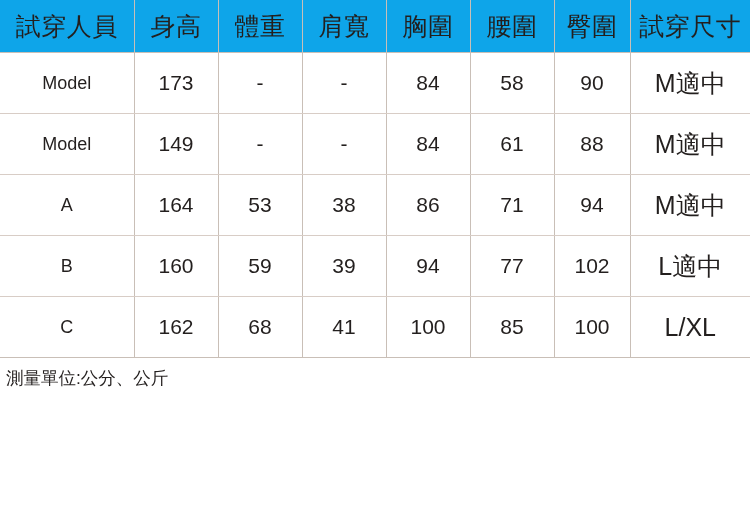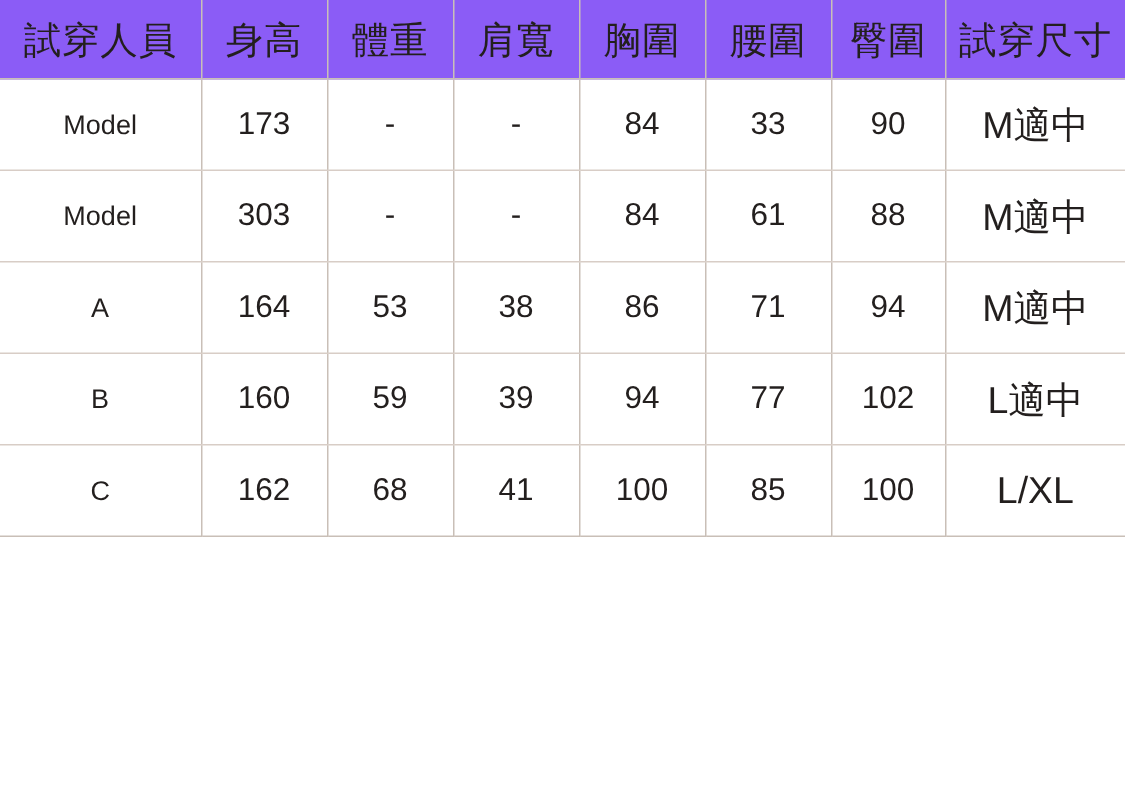--- a/index.html
+++ b/index.html
@@ -41,21 +41,21 @@
     text-align: center;
     vertical-align: middle;
     font-weight: 400;
     color: #231f1e;
     border-right: 1px solid #c9bfb7;
   }
   table.fit th:last-child, table.fit td:last-child {
     border-right: none;
   }
   thead tr {
-    background: #8b5cf6;
+    background: #0ea5e9;
     margin-top: 28px;
   }
   thead th {
     font-size: 25px;
     height: 50px;
     letter-spacing: 0.5px;
     border-bottom: 1px solid #c9bfb7;
   }
   tbody td {
     font-size: 21px;
@@ -122,27 +122,27 @@
         <th>試穿尺寸</th>
       </tr>
     </thead>
     <tbody>
       <tr>
         <td class="name">Model</td>
         <td>173</td>
         <td>-</td>
         <td>-</td>
         <td>84</td>
-        <td>33</td>
+        <td>58</td>
         <td>90</td>
         <td class="size">M適中</td>
       </tr>
       <tr>
         <td class="name">Model</td>
-        <td>303</td>
+        <td>149</td>
         <td>-</td>
         <td>-</td>
         <td>84</td>
         <td>61</td>
         <td>88</td>
         <td class="size">M適中</td>
       </tr>
       <tr>
         <td class="name">A</td>
         <td>164</td>
@@ -170,15 +170,16 @@
         <td>41</td>
         <td>100</td>
         <td>85</td>
         <td>100</td>
         <td class="size">L/XL</td>
       </tr>
     </tbody>
   </table>
 
   <div class="notes">
+    <div>測量單位:公分、公斤</div>
   </div>
 
 </div>
 
 </body></html>

